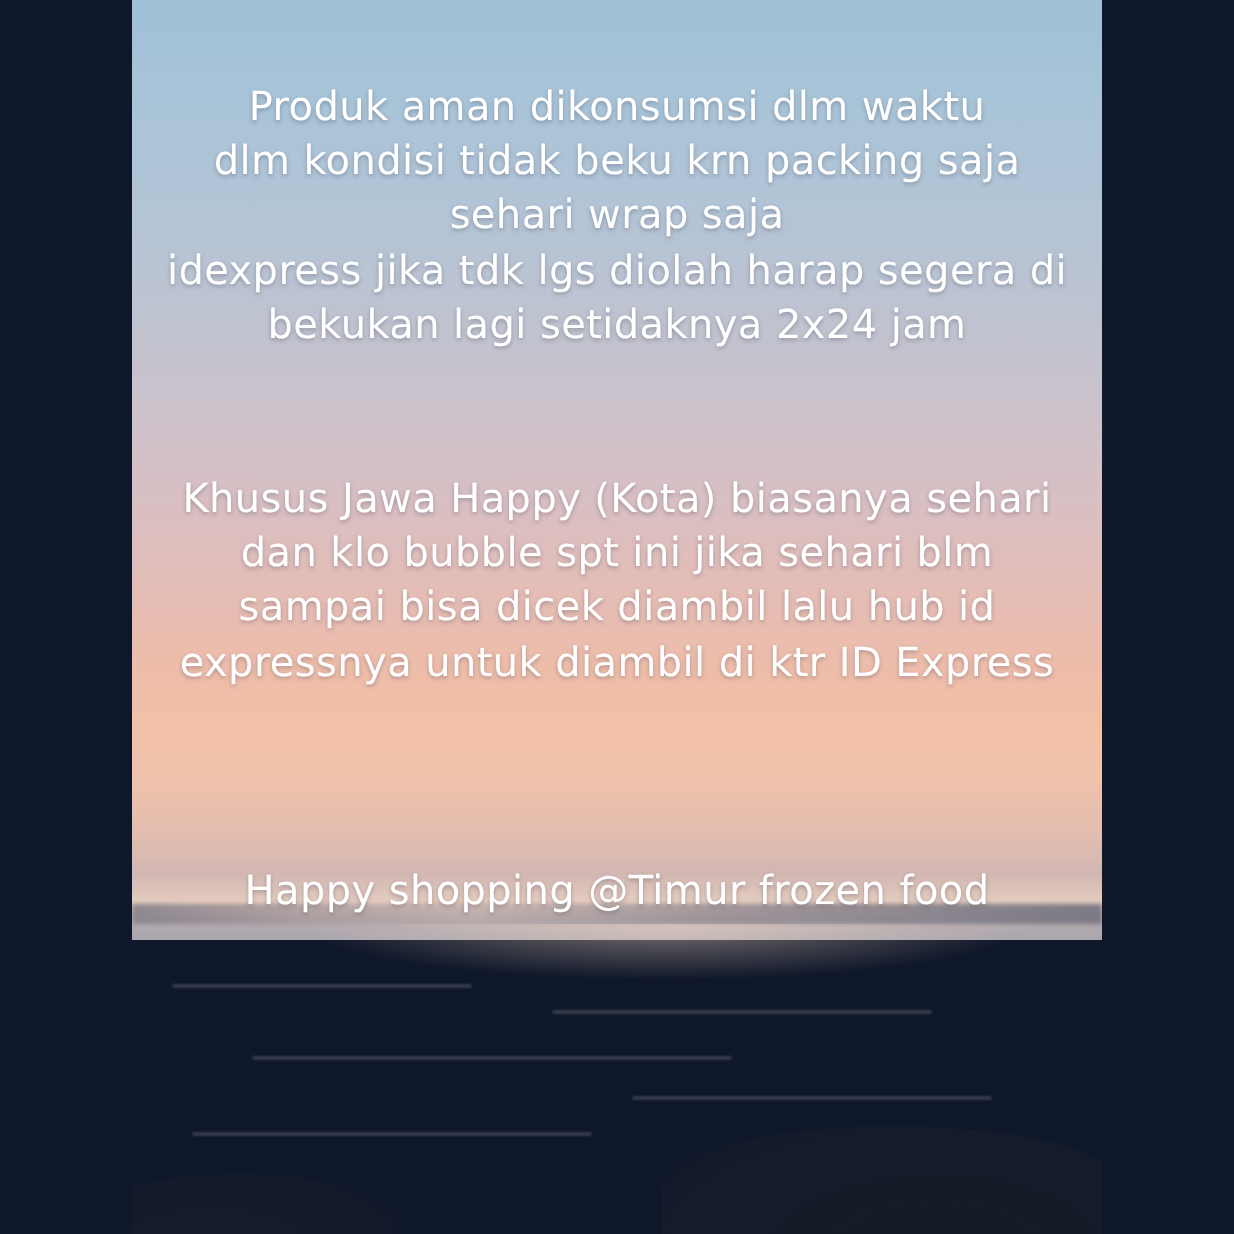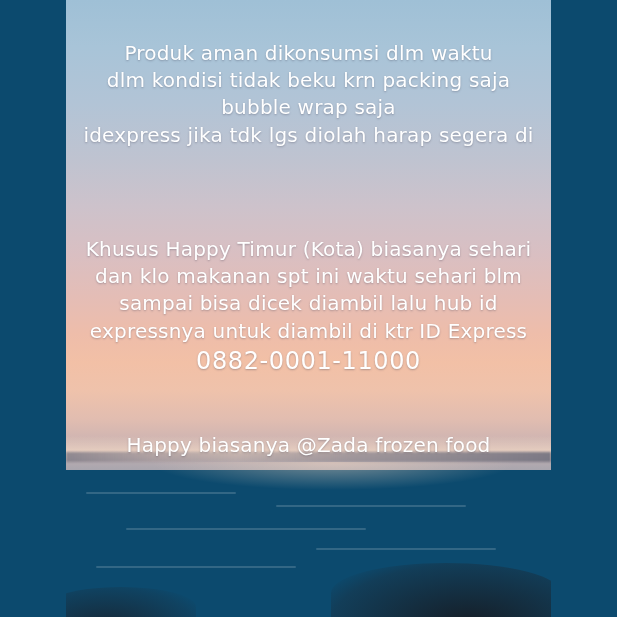--- a/index.html
+++ b/index.html
@@ -10,21 +10,21 @@
   body {
     width: 617px;
     height: 617px;
     font-family: "DejaVu Sans", sans-serif;
     overflow: hidden;
   }
   #card {
     position: relative;
     width: 617px;
     height: 617px;
-    background: #0c4a6e;
+    background: #0f172a;
     overflow: hidden;
   }
   
   #photo {
     position: absolute;
     left: 66px;
     top: 0px;
     width: 485px;
     height: 617px;
     overflow: hidden;
@@ -173,30 +173,30 @@
     <div class="wave" style="left:30px; top:566px; width:200px;"></div>
     <div class="rock"></div>
     <div class="rock2"></div>
   </div>
 
   <div id="overlay">
 
     <div class="block" id="para1">
       <span class="line">Produk aman dikonsumsi dlm waktu</span>
       <span class="line">dlm kondisi tidak beku krn packing saja</span>
-      <span class="line">bubble wrap saja</span>
+      <span class="line">sehari wrap saja</span>
       <span class="line">idexpress jika tdk lgs diolah harap segera di</span>
+      <span class="line">bekukan lagi setidaknya 2x24 jam</span>
     </div>
 
     <div class="block" id="para2">
-      <span class="line">Khusus Happy Timur (Kota) biasanya sehari</span>
-      <span class="line">dan klo makanan spt ini waktu sehari blm</span>
+      <span class="line">Khusus Jawa Happy (Kota) biasanya sehari</span>
+      <span class="line">dan klo bubble spt ini jika sehari blm</span>
       <span class="line">sampai bisa dicek diambil lalu hub id</span>
       <span class="line">expressnya untuk diambil di ktr ID Express</span>
-      <span class="line phone">0882-0001-11000</span>
     </div>
 
     <div class="block" id="para3">
-      <span class="line">Happy biasanya @Zada frozen food</span>
+      <span class="line">Happy shopping @Timur frozen food</span>
     </div>
 
   </div>
 </div>
 
 </body></html>

